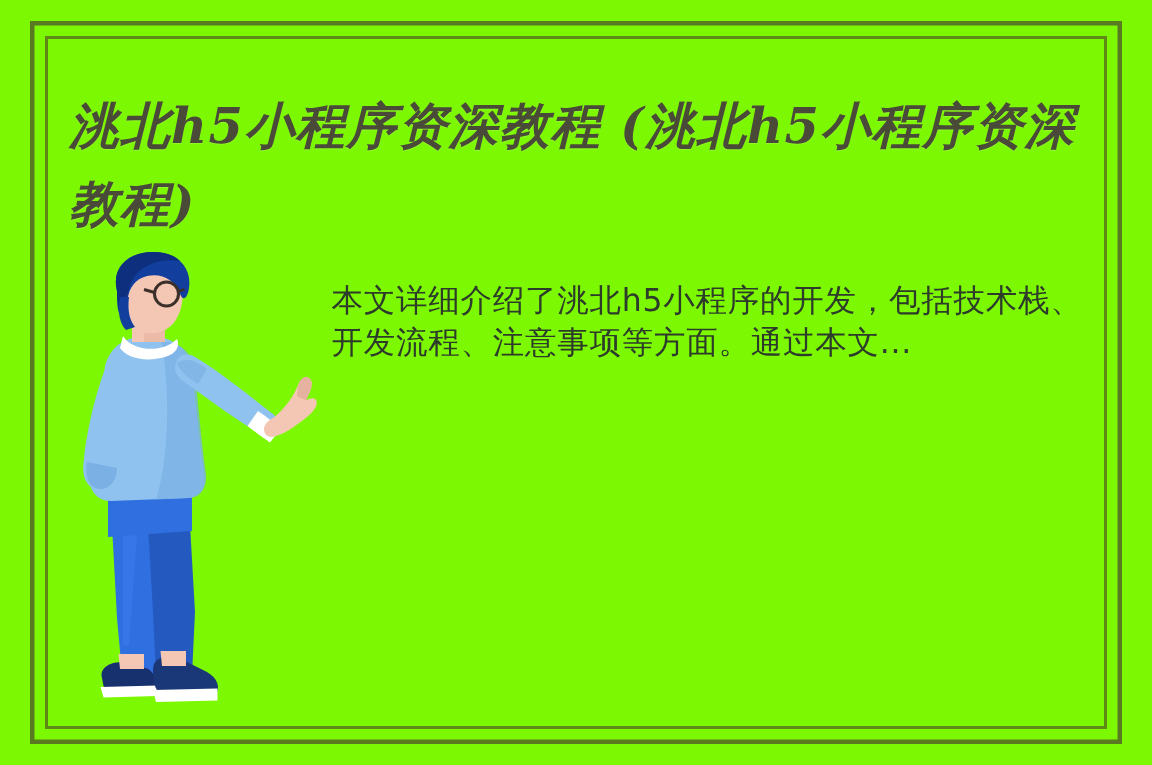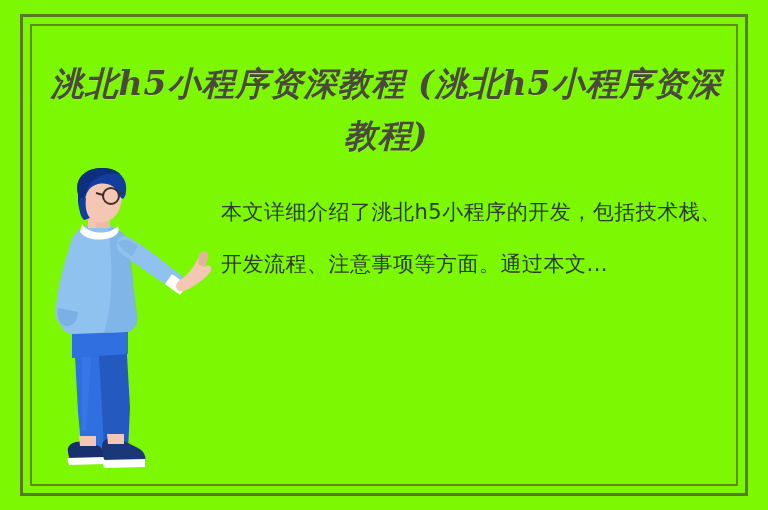--- a/index.html
+++ b/index.html
@@ -52,32 +52,31 @@
     width: 680px;
     font-family: "DejaVu Serif", "Liberation Serif", serif;
     font-size: 33px;
     line-height: 52px;
     font-weight: 700;
     font-style: italic;
     letter-spacing: 1px;
     color: #4a4a38;
     text-shadow: 0 1px 0 rgba(255,255,255,0.15);
     white-space: pre-wrap;
-    text-align: center;
   }
 
   
   #summary {
     position: absolute;
     left: 221px;
     top: 186px;
     width: 510px;
     font-family: "DejaVu Sans", "Liberation Sans", sans-serif;
     font-size: 21px;
-    line-height: 52px;
+    line-height: 28px;
     color: #2d3b2a;
     letter-spacing: 0.5px;
     white-space: pre-wrap;
   }
 
   
   #illustration {
     position: absolute;
     left: 52px;
     top: 168px;

